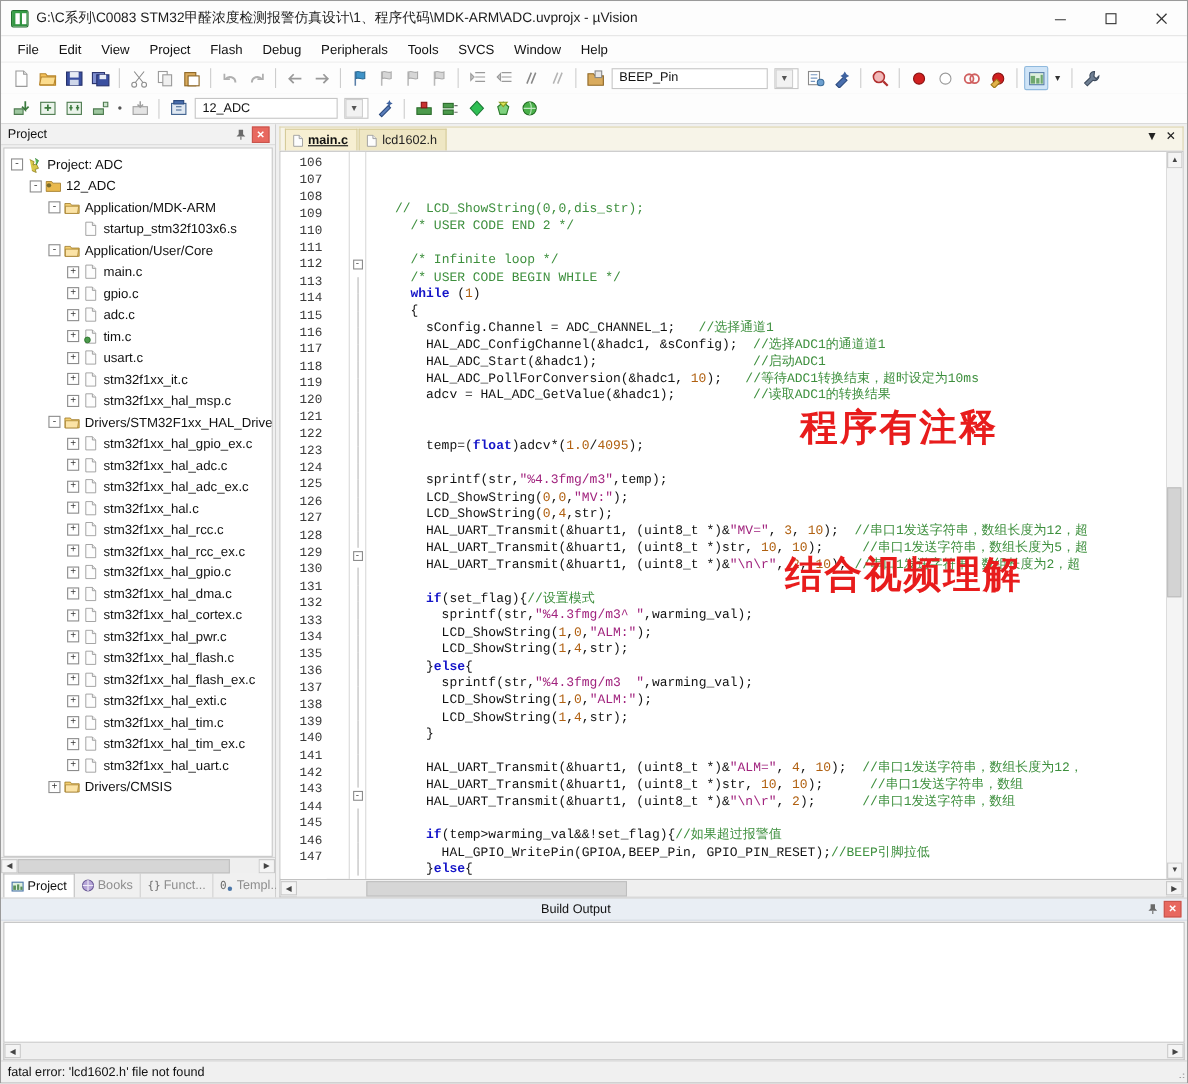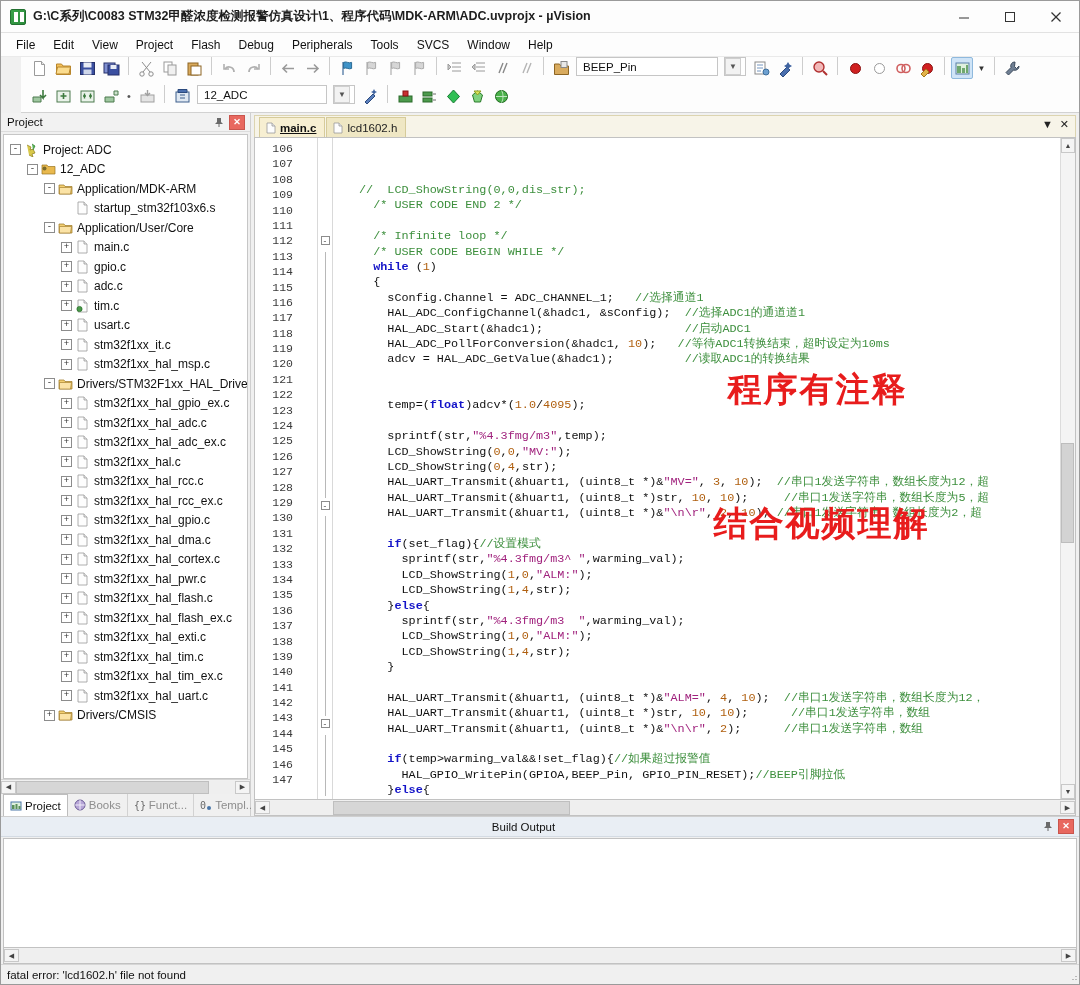--- a/index.html
+++ b/index.html
@@ -20,21 +20,20 @@
     flex-direction: column;
   }
 
   
   .titlebar {
     height: 32px;
     background: #fdfdfd;
     display: flex; align-items: center;
     border-bottom: 1px solid #e2e2e2;
     flex: none;
-    font-weight: bold;
   }
   .titlebar .app-icon {
     width: 16px; height: 16px;
     margin: 0 7px 0 9px;
     background: linear-gradient(135deg,#3aa34a 0%,#2c8c3c 100%);
     border: 1px solid #237030;
     border-radius: 2px;
     position: relative; flex: none;
   }
   .titlebar .app-icon::after {
@@ -69,24 +68,23 @@
   .menu-item {
     padding: 3px 9px;
     font-size: 12px; color: #111;
     line-height: 16px;
   }
 
   
   .toolbar {
     height: 28px;
     background: #fdfdfd;
-    display: flex; align-items: flex-start;
+    display: flex; align-items: center;
     padding-left: 6px;
     flex: none;
-    margin-left: 20px;
   }
   .toolbar.second { border-bottom: 1px solid #d2d2d2; }
   .tb-btn {
     width: 22px; height: 22px;
     display: flex; align-items: center; justify-content: center;
     margin: 0 1px;
     border-radius: 2px;
   }
   .tb-btn.active { background: #cfe4f7; border: 1px solid #8fb9dd; }
   .tb-sep {

